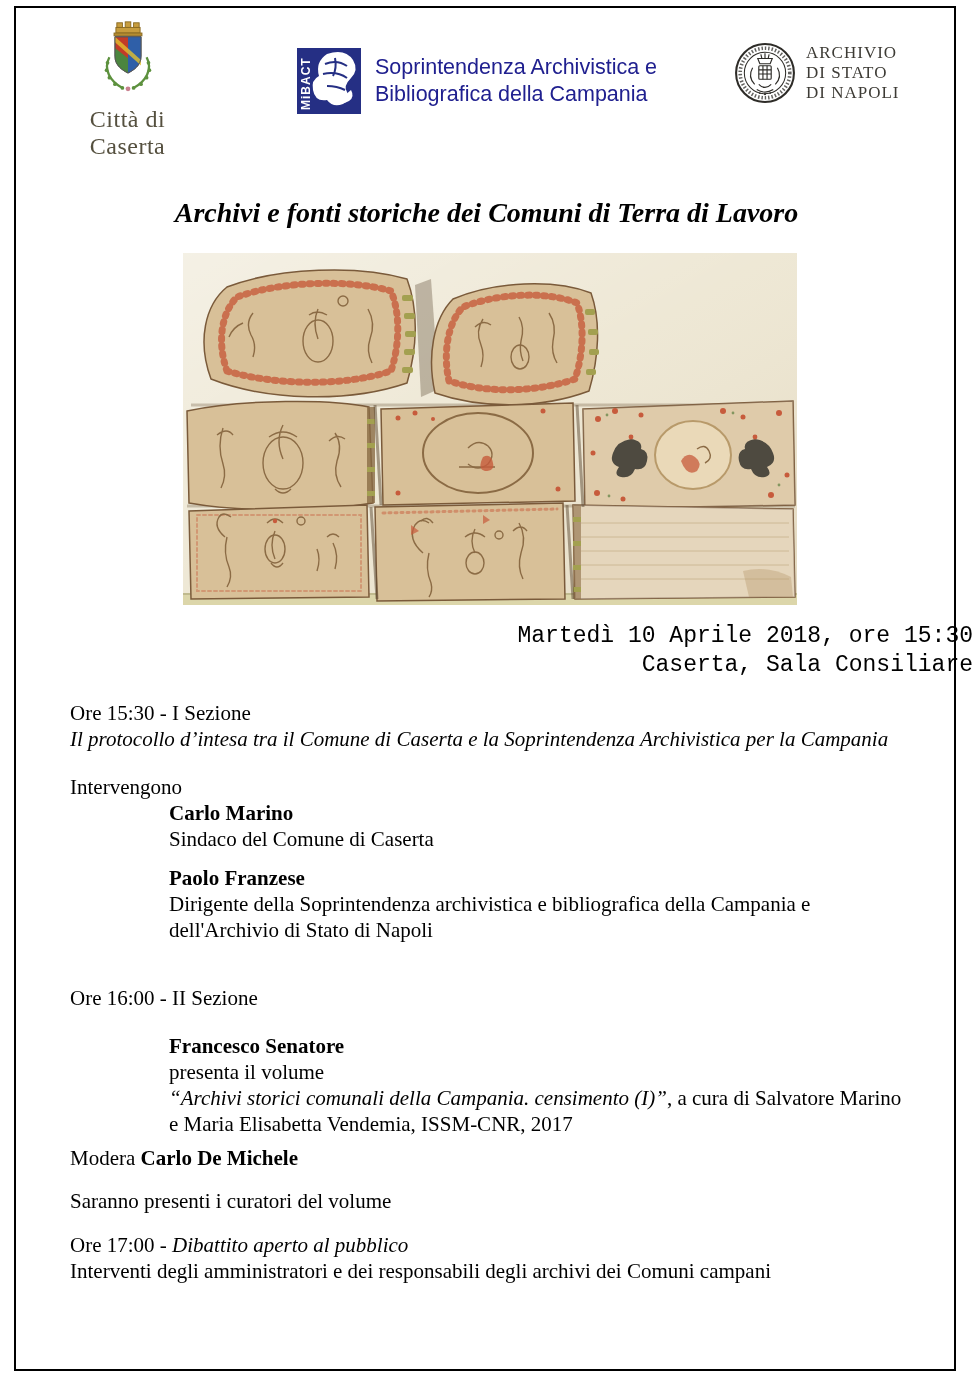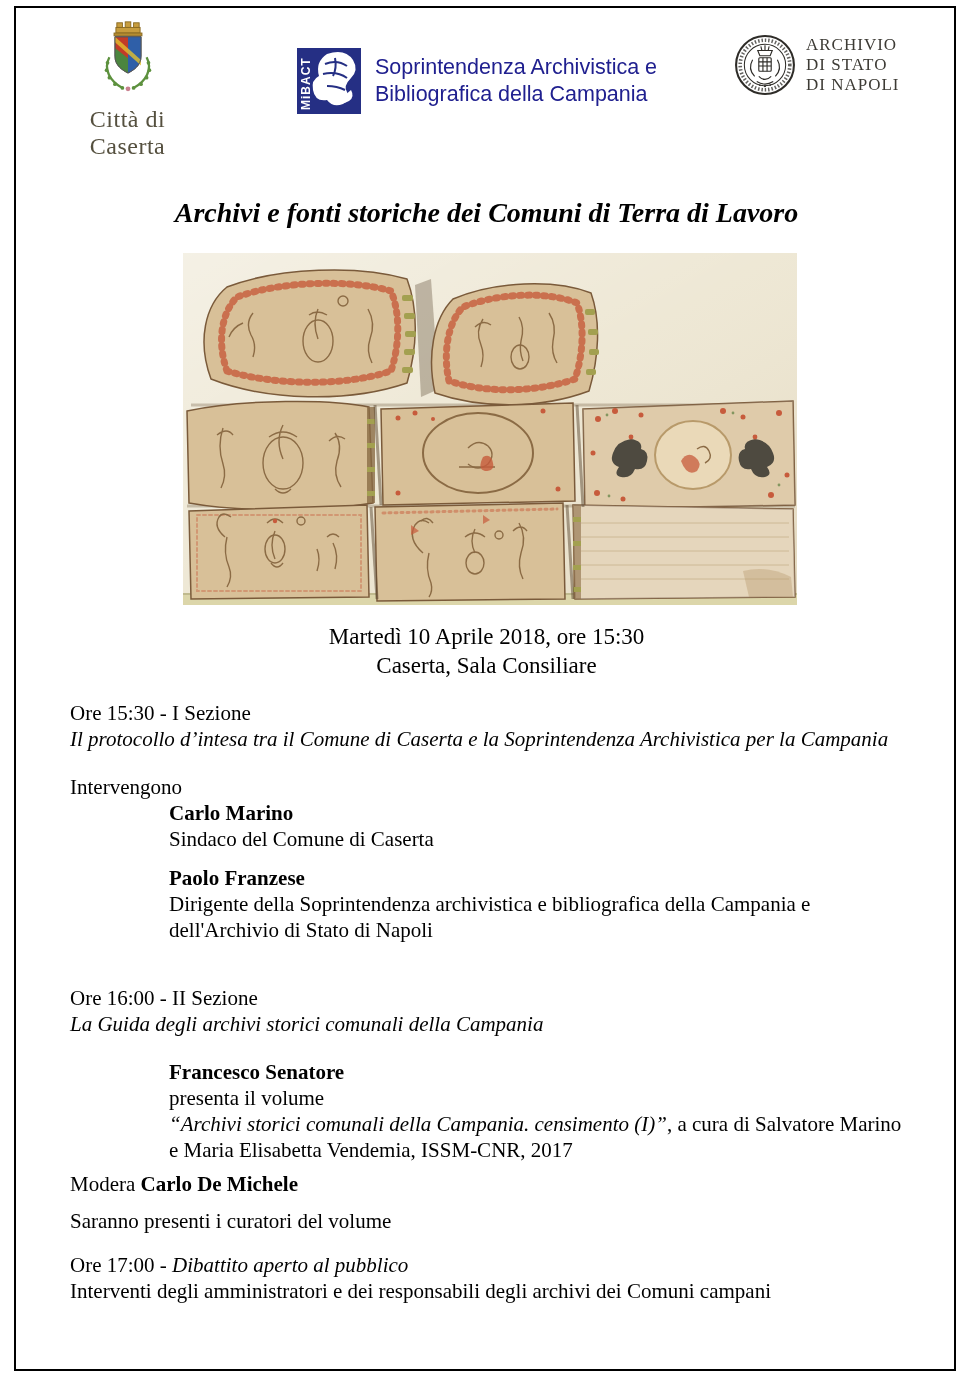--- a/index.html
+++ b/index.html
@@ -6,42 +6,42 @@
   #page{position:relative;width:973px;height:1379px;background:#fff;overflow:hidden;
         font-family:"Liberation Serif",serif;color:#000;}
   #frame{position:absolute;left:14px;top:6px;right:17px;bottom:8px;border:2px solid #000;}
 
   
   .caserta{position:absolute;left:60px;top:20px;width:135px;text-align:center;}
   .caserta .lbl{margin-top:2px;font-size:24px;color:var(--caserta-text,#55503f);letter-spacing:.5px;}
   .mibact{position:absolute;left:297px;top:48px;display:flex;align-items:center;}
   .mibact .org{margin-left:14px;font-family:"Liberation Sans",sans-serif;font-size:21.5px;
                line-height:27px;color:var(--org-text-blue,#20208f);}
-  .asn{position:absolute;left:734px;top:34px;display:flex;align-items:center;}
+  .asn{position:absolute;left:734px;top:42px;display:flex;align-items:center;}
   .asn .txt{margin-left:10px;font-size:17px;line-height:20px;letter-spacing:1px;color:#3d3b35;}
 
   
   .title-main{position:absolute;left:0;top:166px;width:100%;text-align:center;
               font-weight:bold;font-size:30px;letter-spacing:.5px;}
   .title-sub{position:absolute;left:0;top:197px;width:100%;text-align:center;
              font-weight:bold;font-style:italic;font-size:28px;}
 
   
   .photo{position:absolute;left:183px;top:253px;width:614px;height:352px;}
   .photo svg{display:block;}
 
   
-  .when{position:absolute;left:0;top:622px;width:100%;text-align:center;font-size:23px;line-height:29px;}
+  .when{position:absolute;left:0;top:622px;width:100%;text-align:right;font-size:23px;line-height:29px;font-family:Liberation Mono, monospace;}
 
   
   .bodytxt{position:absolute;left:70px;top:700px;width:836px;font-size:21px;line-height:26px;}
   .it{font-style:italic;}
   .b{font-weight:bold;}
   .indent{margin-left:99px;}
-  .g13{margin-top:13px;} .g16{margin-top:8px;} .g17{margin-top:11px;} .g18{margin-top:18px;}
+  .g13{margin-top:13px;} .g16{margin-top:8px;} .g17{margin-top:17px;} .g18{margin-top:18px;}
   .g22{margin-top:22px;} .g42{margin-top:42px;}
   p{margin:0;}
 
   
   .ph-wall{fill:var(--photo-wall,#ece5d0);}
   .cover{fill:var(--photo-cover,#d8c098);stroke:#7a5a3a;stroke-width:1.5;}
   .redline{fill:none;stroke:var(--photo-red,#c75b3c);stroke-linecap:round;}
   .sepia{fill:none;stroke:var(--photo-sepia,#8b6b45);stroke-width:1.4;}
   .reddot{fill:var(--photo-red,#c75b3c);}
   .mibact-bg{fill:var(--mibact-blue,#252f84);}
@@ -320,21 +320,20 @@
     <div class="indent">
       <p class="b">Carlo Marino</p>
       <p>Sindaco del Comune di Caserta</p>
     </div>
     <div class="indent g13">
       <p class="b">Paolo Franzese</p>
       <p>Dirigente della Soprintendenza archivistica e bibliografica della Campania e dell'Archivio di Stato di Napoli</p>
     </div>
 
     <p class="g42">Ore 16:00 - II Sezione</p>
-    <p class="it">La Guida degli archivi storici comunali della Campania</p>
 
     <div class="indent g22">
       <p class="b">Francesco Senatore</p>
       <p>presenta il volume</p>
       <p><span class="it">“Archivi storici comunali della Campania. censimento (I)”</span><span>, a cura di Salvatore Marino e Maria Elisabetta Vendemia, ISSM-CNR, 2017</span></p>
     </div>
 
     <p class="g16"><span>Modera </span><span class="b">Carlo De Michele</span></p>
 
     <p class="g17">Saranno presenti i curatori del volume</p>

